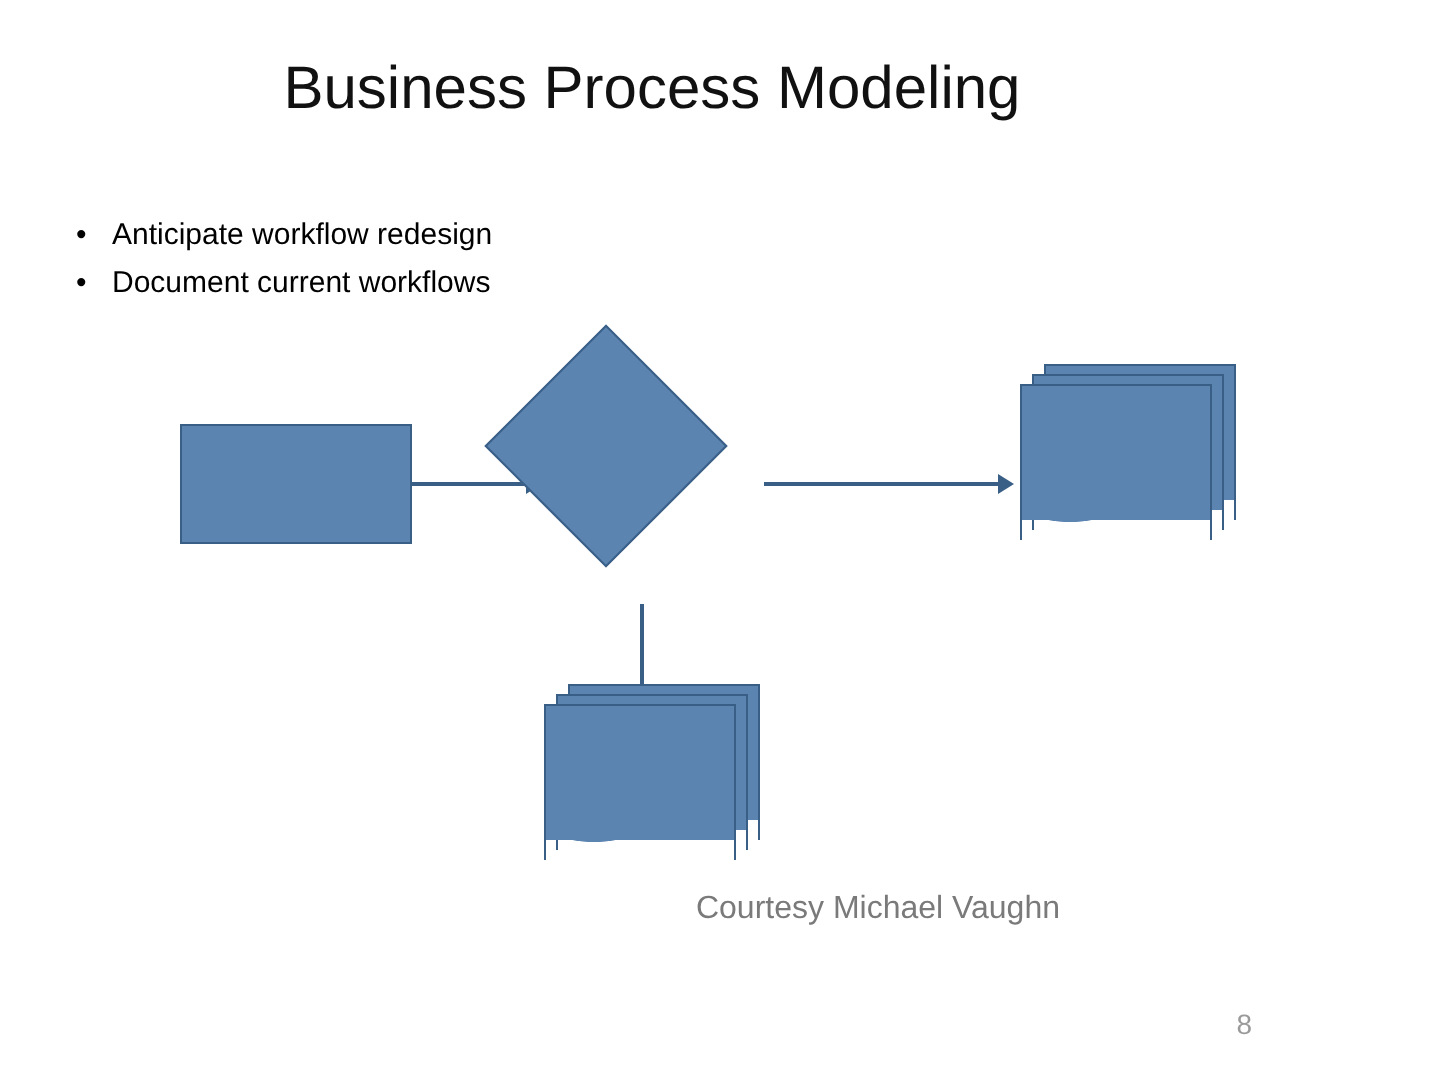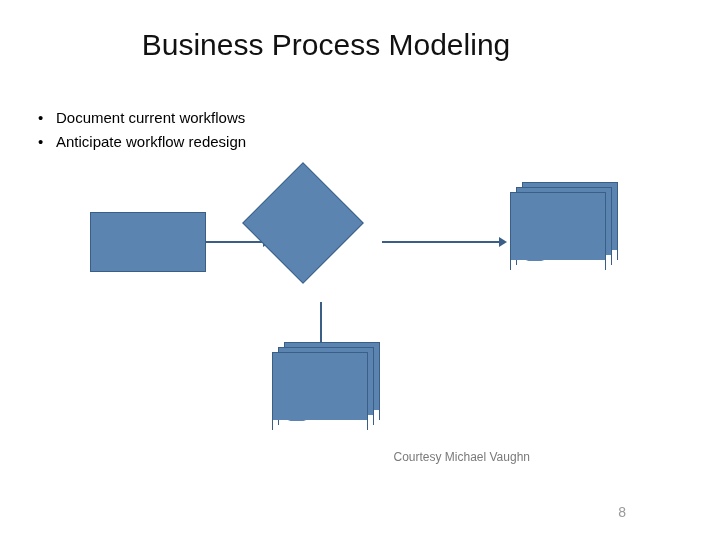--- a/index.html
+++ b/index.html
@@ -29,33 +29,33 @@
   
   .stack .doc { box-shadow: none; }
   
   .arrow { position: absolute; background: #3a5f87; }
   .arrow.h { height: 2px; }
   .arrow.v { width: 2px; }
   .arrow::after { content: ""; position: absolute; width: 0; height: 0; }
   .arrow.h.right::after { right: -7px; top: -4px; border-left: 8px solid #3a5f87; border-top: 5px solid transparent; border-bottom: 5px solid transparent; }
   .arrow.v.down::after { bottom: -7px; left: -4px; border-top: 8px solid #3a5f87; border-left: 5px solid transparent; border-right: 5px solid transparent; }
   
-  .credit { position: absolute; right: 122px; bottom: 76px; font-size: 12px; color: #7a7a7a; font-family: Arial, sans-serif; }
+  .credit { position: absolute; right: 122px; bottom: 76px; font-size: 16px; color: #7a7a7a; font-family: Arial, sans-serif; }
   .pagenum { position: absolute; right: 26px; bottom: 20px; font-size: 14px; color: #9a9a9a; }
 </style>
 </head>
 <body>
 
 <div class="slide">
 
   <h1 class="title">Business Process Modeling</h1>
 
   <ul class="bullets">
+    <li>Anticipate workflow redesign</li>
     <li>Document current workflows</li>
-    <li>Anticipate workflow redesign</li>
   </ul>
 
   <div class="diagram">
 
     <div class="shape rect" style="left:0px; top:18px;"></div>
 
     <div class="arrow h right" style="left:116px; top:47px; width:58px;"></div>
 
     <div class="shape diamond-wrap" style="left:170px; top:-14px;">
       <div class="diamond-inner"></div>

